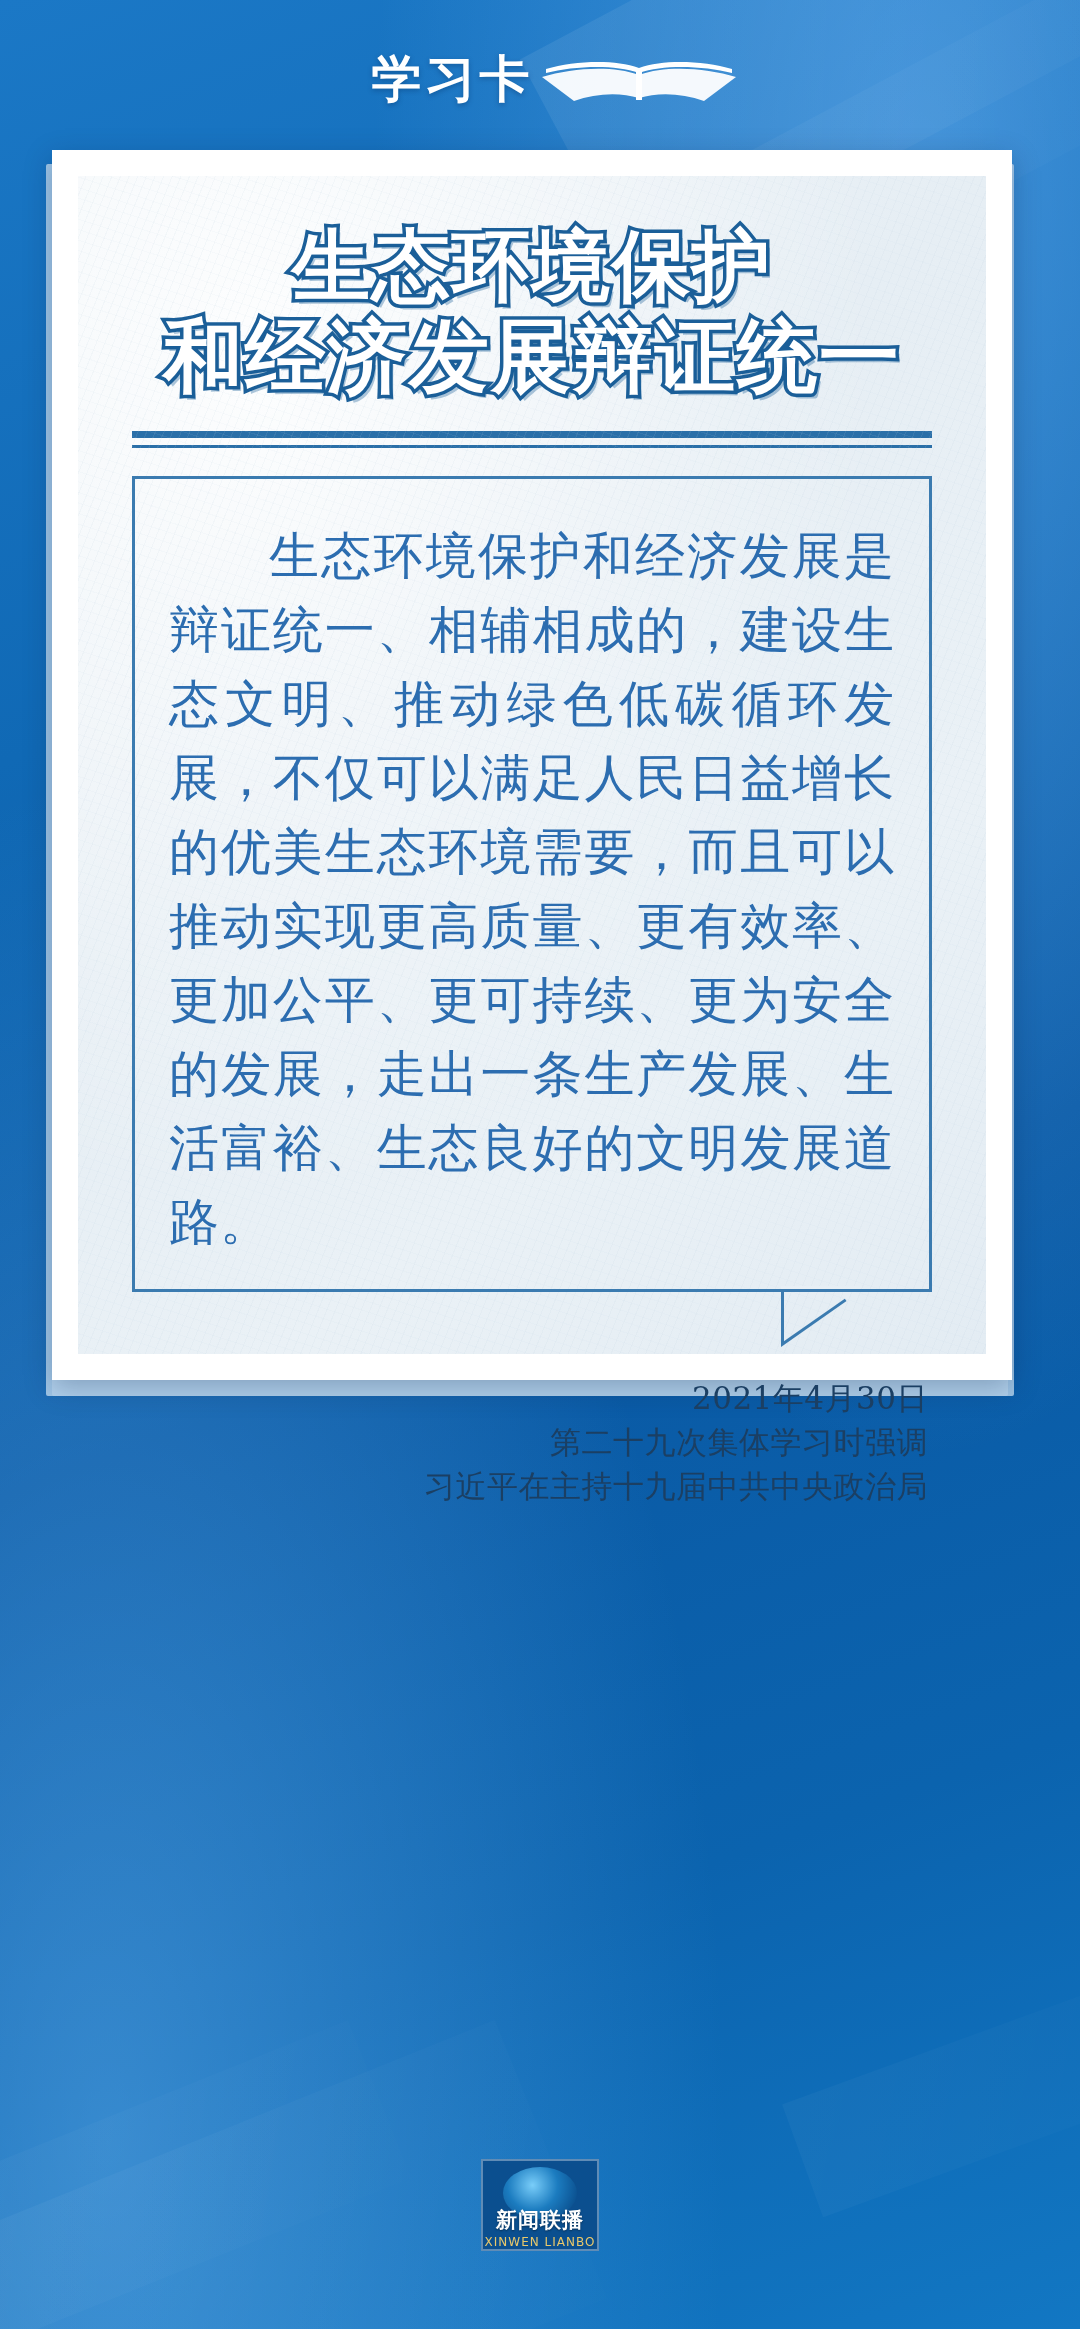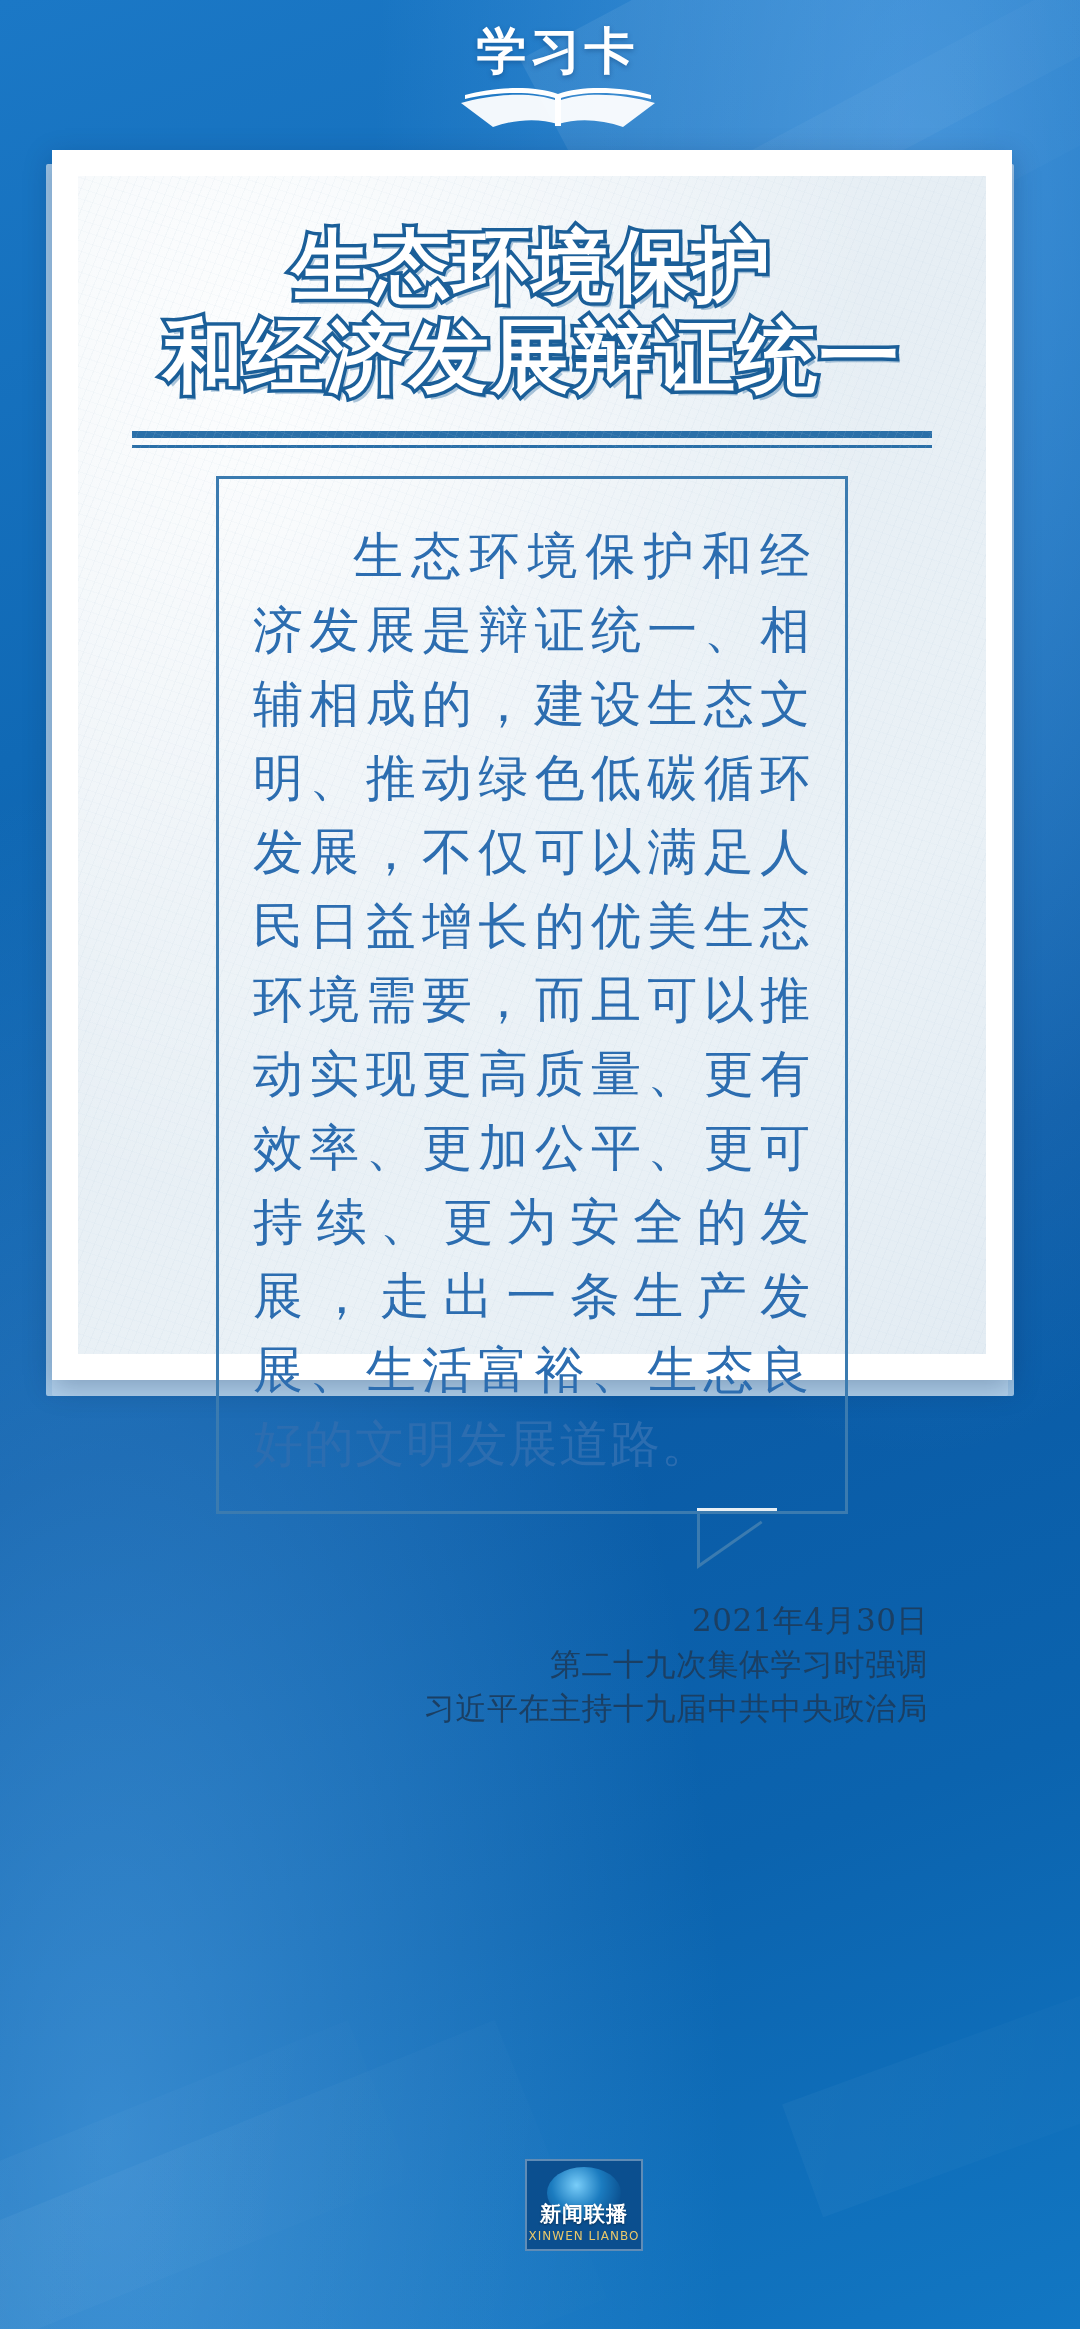--- a/index.html
+++ b/index.html
@@ -36,23 +36,22 @@
   .bg-shape.s3 { width: 800px; height: 300px; bottom: -130px; left: -220px; opacity: .40; transform: rotate(-22deg); }
   .bg-shape.s4 { width: 560px; height: 170px; bottom: 40px; left: -160px; opacity: .28; transform: rotate(-22deg); }
   .bg-shape.s5 { width: 420px; height: 120px; bottom: 180px; right: -130px; opacity: .25; transform: rotate(-20deg); }
 
   
   .brand {
     position: absolute;
     top: 26px; left: 0; right: 0;
     height: 105px;
     display: flex;
-    flex-direction: column;
     align-items: center;
-    justify-content: space-between;
+    justify-content: center;
     margin-left: 35px;
   }
   .brand-text {
     font-family: "DejaVu Sans", sans-serif;
     font-size: 50px;
     font-weight: bold;
     color: #ffffff;
     letter-spacing: 4px;
     line-height: 1;
     text-shadow: 0 2px 5px rgba(0,40,90,0.35);
@@ -133,21 +132,21 @@
     margin: 30px auto 0;
     width: 800px;
   }
   .rule .r1 { height: 7px; background: #2a6fa8; }
   .rule .r2 { height: 3px; background: #2a6fa8; margin-top: 7px; }
 
   
   .quote-box {
     position: relative;
     margin: 28px auto 0;
-    width: 632px;
+    width: 800px;
     border: 3px solid #3b7bb0;
     box-sizing: border-box;
     padding: 40px 34px 30px 34px;
     background: transparent;
   }
   .quote-text {
     font-family: "DejaVu Serif", serif;
     font-size: 50px;
     line-height: 1.48;
     color: #2c6db0;
@@ -208,24 +207,22 @@
     transform: translateX(-50%);
     bottom: 78px;
     width: 118px;
     height: 92px;
     background: #0b4f8f;
     border: 2px solid rgba(255,255,255,.35);
     display: flex;
     flex-direction: column;
     align-items: center;
     justify-content: flex-end;
-    padding-bottom: 6px;
     box-sizing: border-box;
     overflow: hidden;
-    margin-left: 44px;
   }
   .globe {
     position: absolute;
     top: 6px; left: 50%;
     transform: translateX(-50%);
     width: 74px; height: 52px;
     background: radial-gradient(circle at 40% 35%, #7fd4ff 0%, #1c7ec2 45%, #0a4e8d 85%);
     border-radius: 50%;
     opacity: .95;
   }

